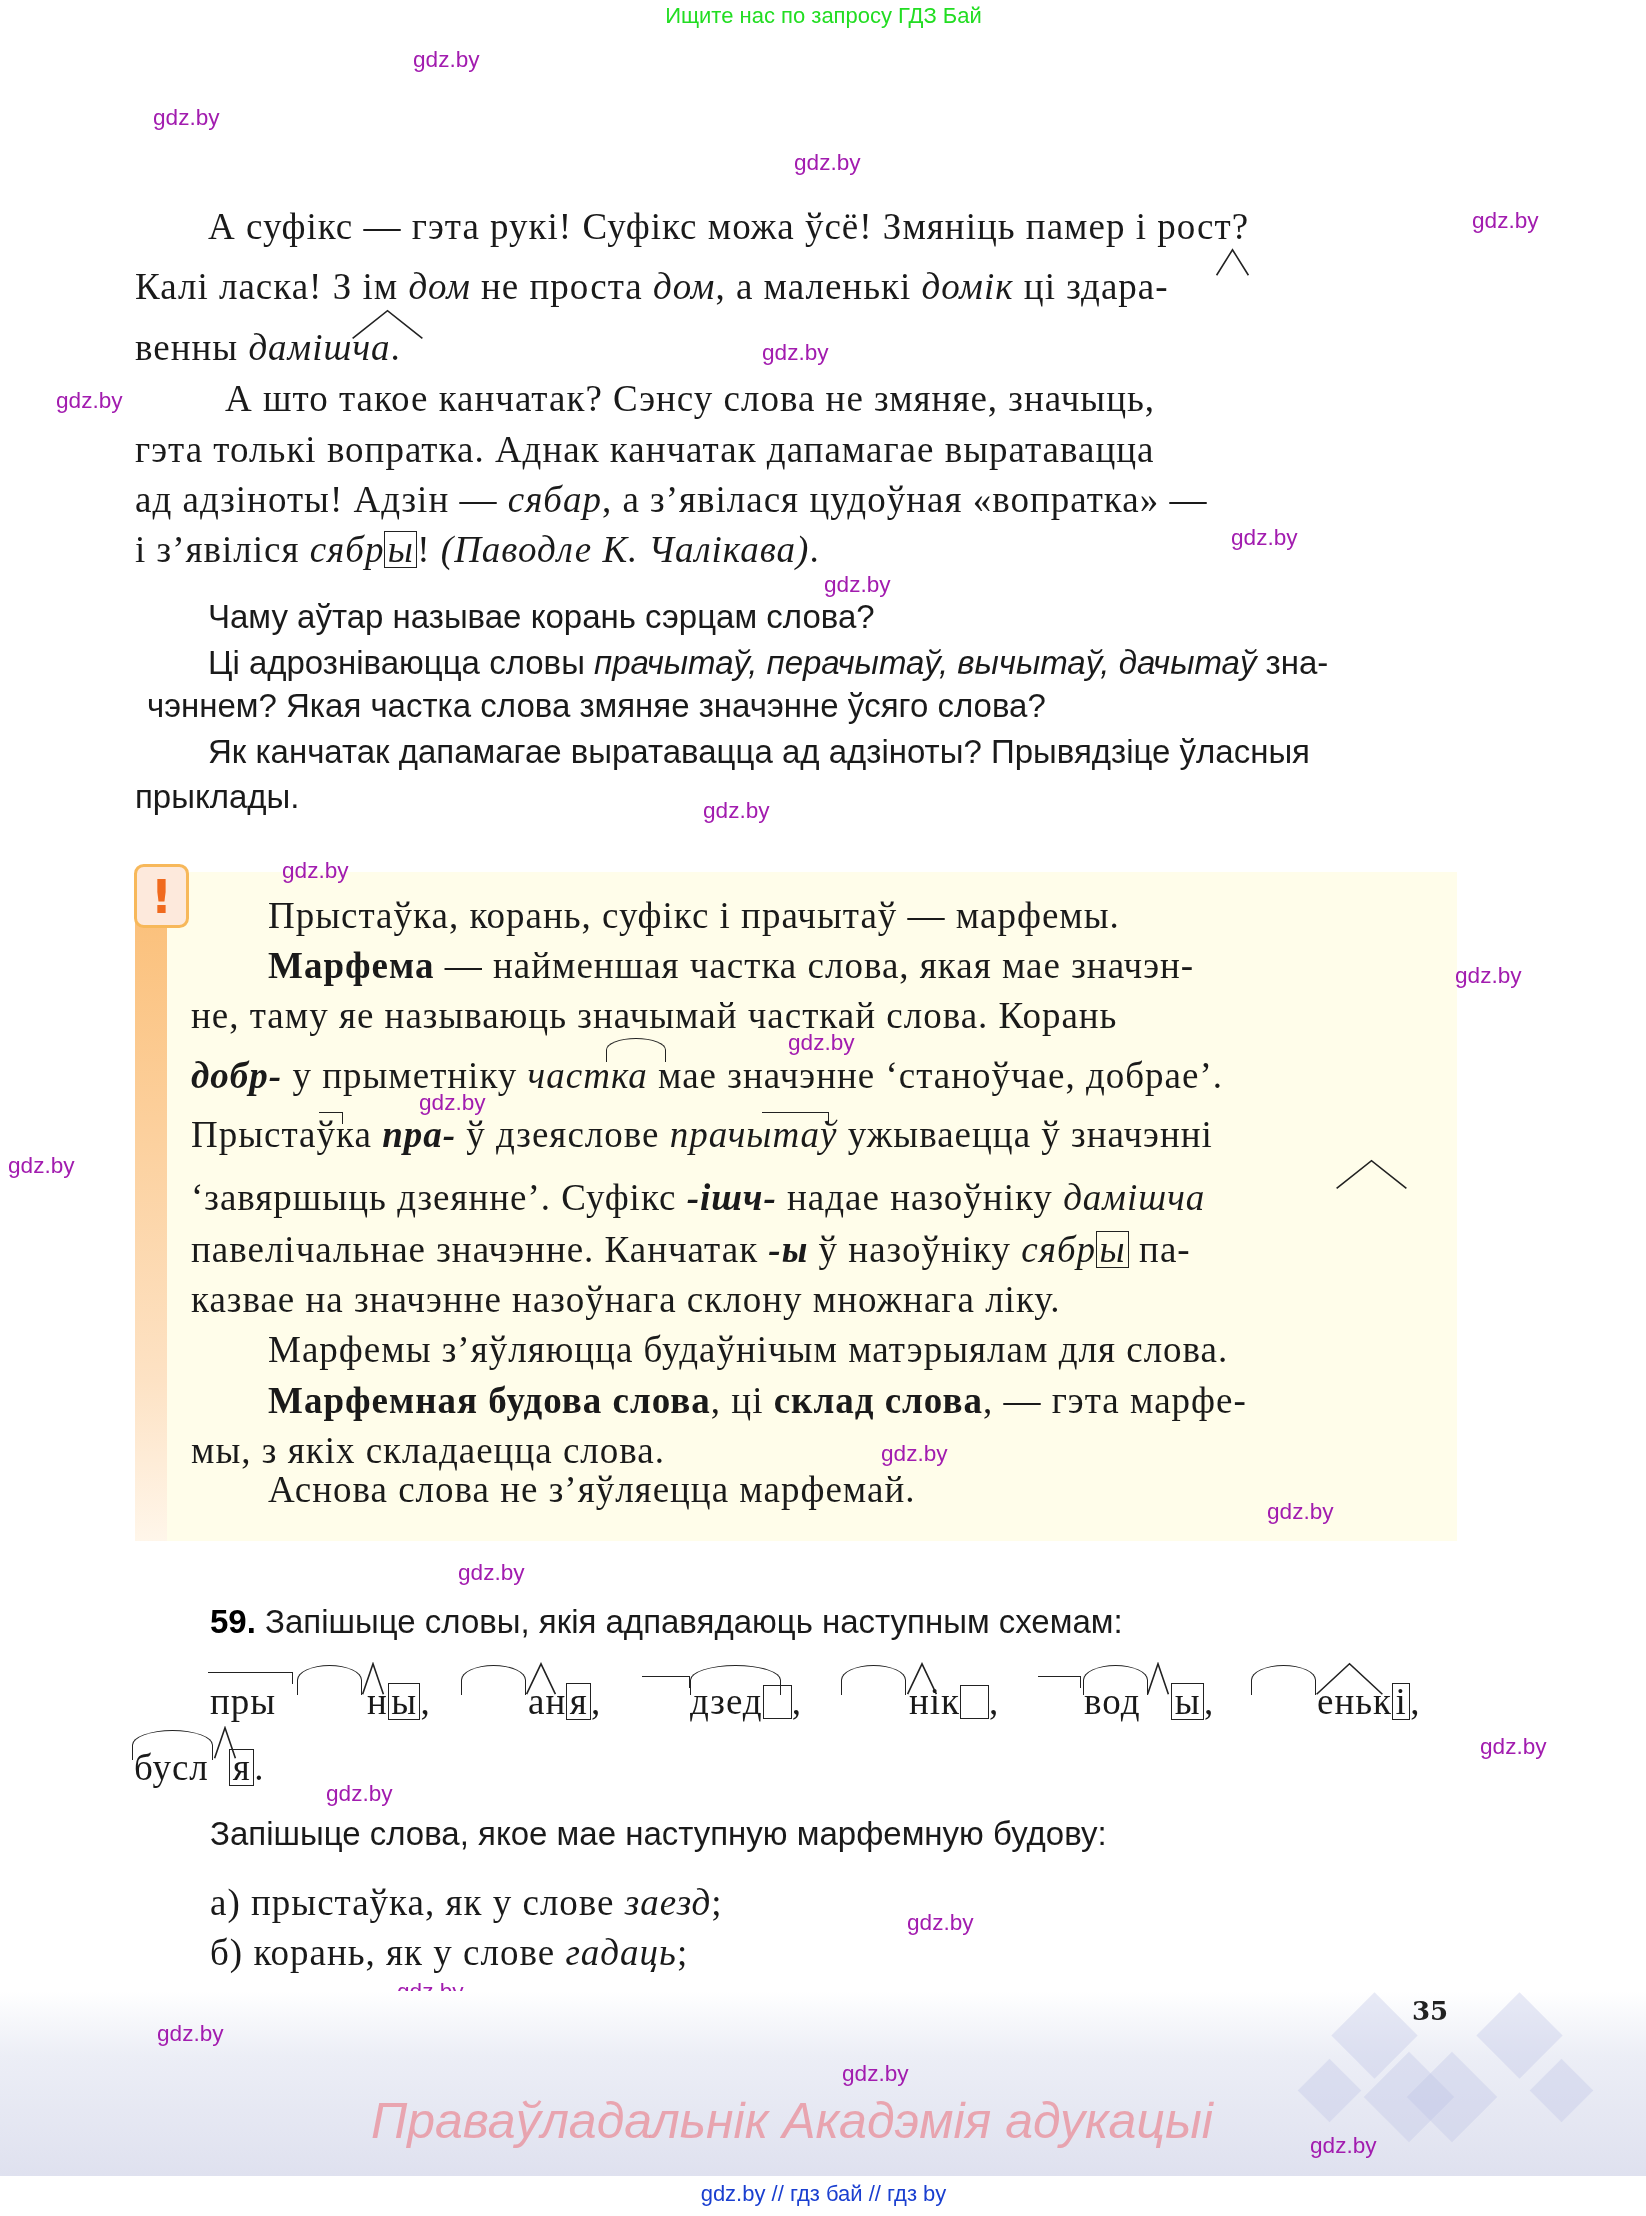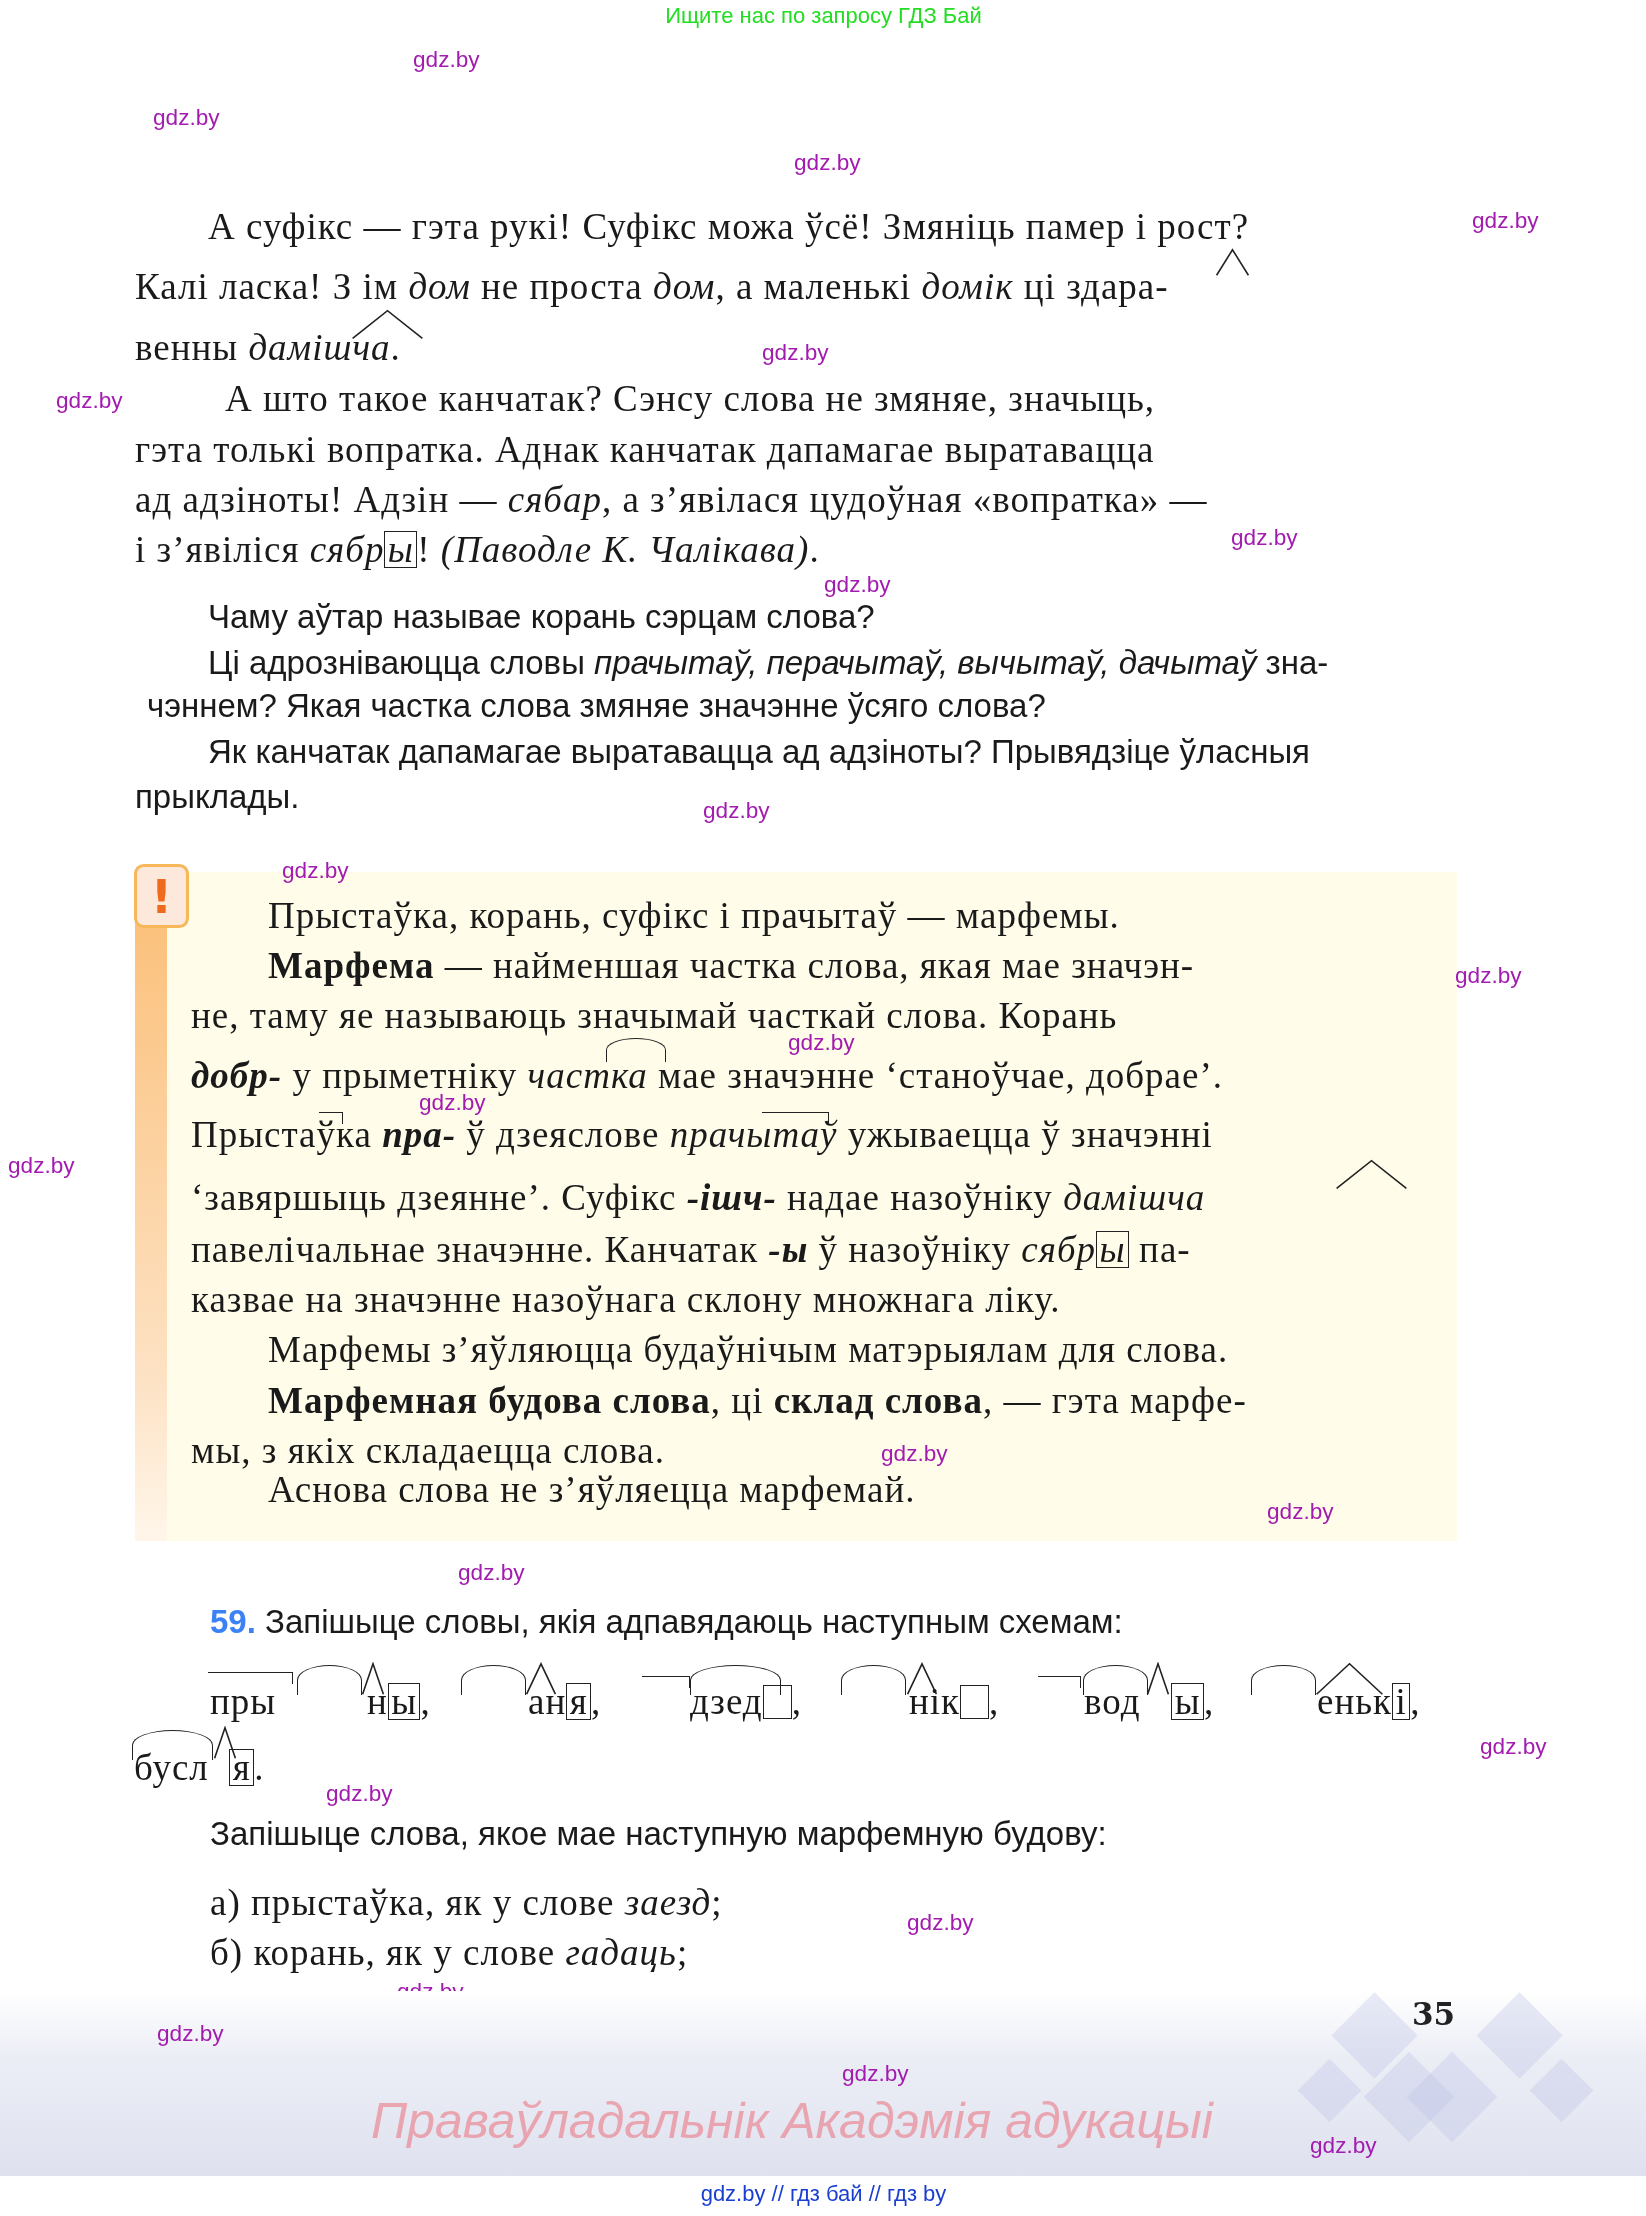--- a/index.html
+++ b/index.html
@@ -27,21 +27,21 @@
           background:#fde9dc; border:3.2px solid #f7b85a; box-sizing:border-box;
           display:flex; align-items:center; justify-content:center; }
   .excl span { font-family:"DejaVu Sans", sans-serif; font-weight:bold; font-size:47px; color:#f06a1e; line-height:1; }
   .footer-band { position:absolute; left:0; top:1991px; width:1647px; height:185px;
                  background:linear-gradient(#ffffff, #eceef6 35%, #dfe1ef); }
   .diamond { position:absolute; width:73px; height:73px; transform:rotate(45deg); background:rgba(190,196,230,0.35); }
   .red-wm { position:absolute; top:2092px; left:371px; font-family:"Liberation Sans", sans-serif;
             font-style:italic; font-size:50px; color:rgba(235,110,120,0.55); }
   .bottom-links { position:absolute; top:2181px; left:0; width:1647px; text-align:center;
                   font-family:"Liberation Sans", sans-serif; font-size:22px; color:#1a3fd0; }
-  .ex-num { color:#3b82f6; font-weight:bold; }
+  .ex-num { color:#000000; font-weight:bold; }
 </style>
 </head>
 <body>
 
 <div class="banner">Ищите нас по запросу ГДЗ Бай</div>
 
 <div class="wm" style="left:413px;top:47px">gdz.by</div>
 <div class="wm" style="left:153px;top:105px">gdz.by</div>
 <div class="wm" style="left:794px;top:150px">gdz.by</div>
 <div class="wm" style="left:1472px;top:208px">gdz.by</div>
@@ -187,19 +187,19 @@
 </div>
 <div class="wm" style="left:397px;top:1979px">gdz.by</div>
 
 <div class="footer-band"></div>
 <div class="diamond" style="left:1344px;top:2005px;width:61px;height:61px"></div>
 <div class="diamond" style="left:1489px;top:2005px;width:61px;height:61px"></div>
 <div class="diamond" style="left:1307px;top:2068px;width:45px;height:45px"></div>
 <div class="diamond" style="left:1539px;top:2068px;width:45px;height:45px"></div>
 <div class="diamond" style="left:1377px;top:2065px;width:64px;height:64px"></div>
 <div class="diamond" style="left:1420px;top:2065px;width:64px;height:64px"></div>
-<div class="abs" style="left:1412px;top:1996px;font-family:'DejaVu Serif',serif;font-weight:bold;font-size:31px;color:#222">35</div>
+<div class="abs" style="left:1412px;top:1996px;font-family:'DejaVu Serif',serif;font-weight:bold;font-size:26px;color:#222">35</div>
 <div class="wm" style="left:157px;top:2021px">gdz.by</div>
 <div class="wm" style="left:842px;top:2061px">gdz.by</div>
 <div class="red-wm">Праваўладальнік Акадэмія адукацыі</div>
 <div class="wm" style="left:1310px;top:2133px">gdz.by</div>
 <div class="bottom-links">gdz.by  //  гдз бай  //  гдз by</div>
 
 
 </body></html>

